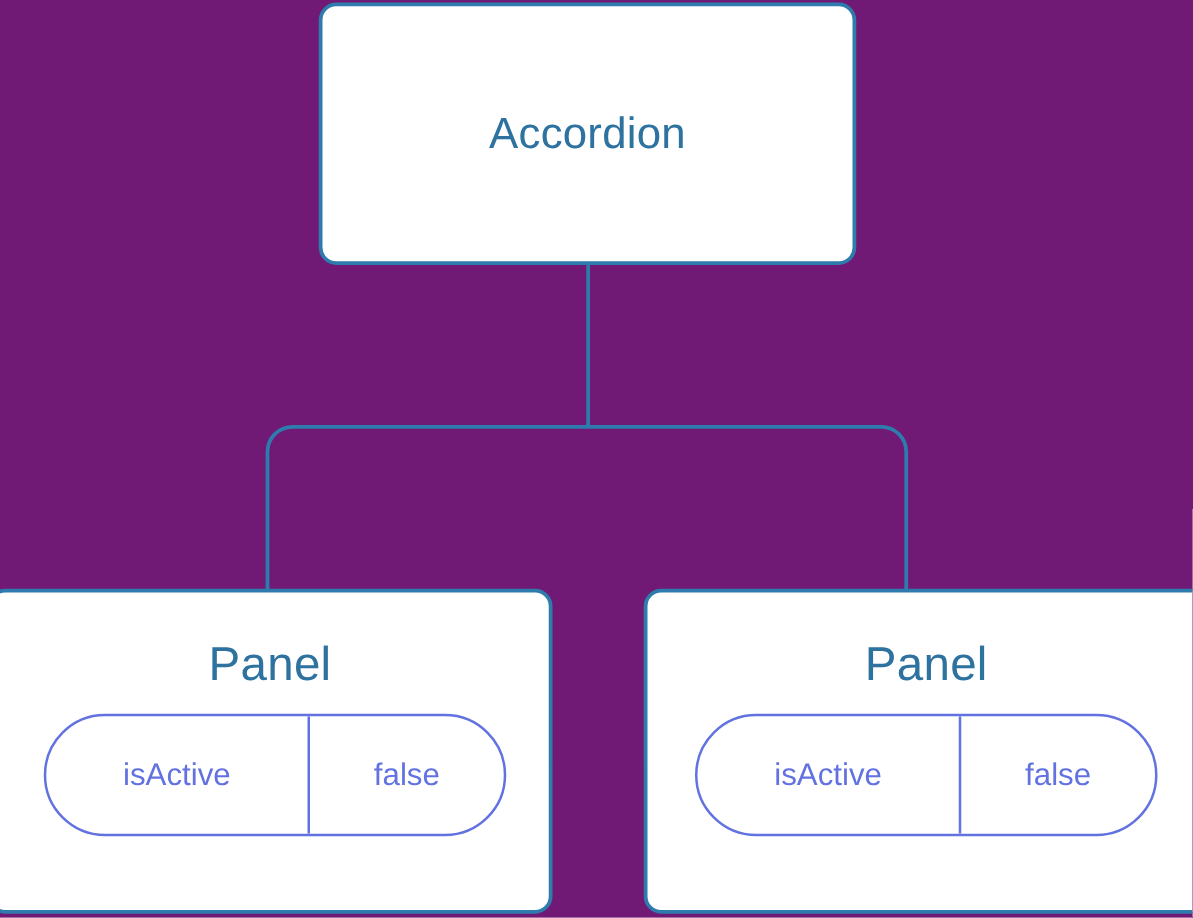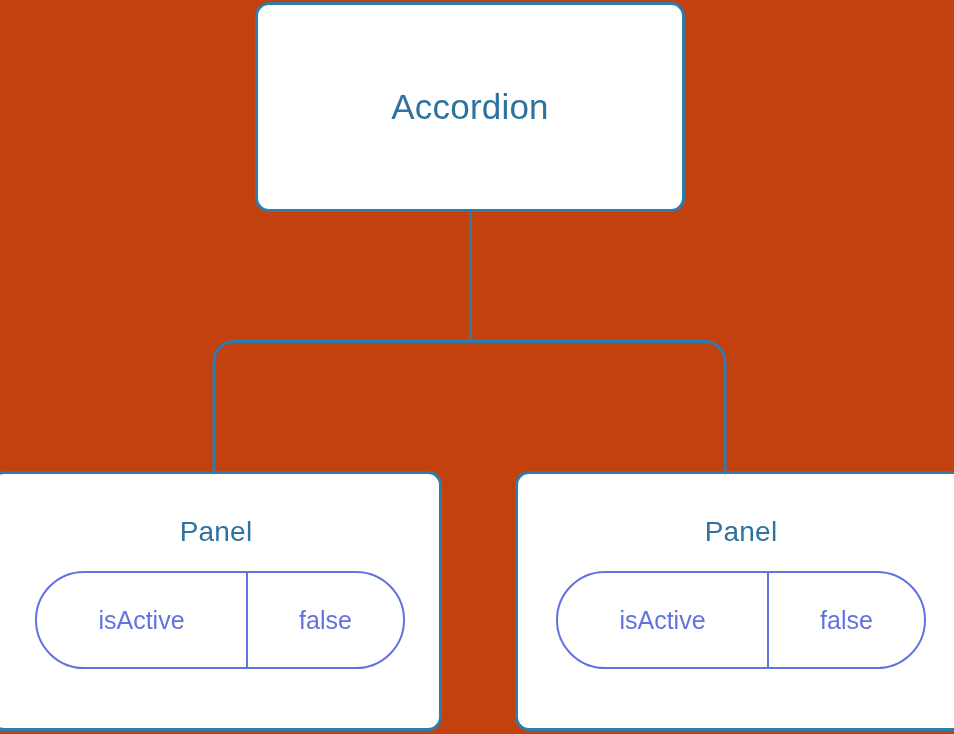--- a/index.html
+++ b/index.html
@@ -11,21 +11,21 @@
     width: 954px;
     height: 734px;
     overflow: hidden;
     font-family: "Liberation Sans", sans-serif;
   }
 
   #diagram-root {
     position: relative;
     width: 954px;
     height: 734px;
-    background: #c2410c;
+    background: #701a75;
     overflow: hidden;
   }
 
   
   #connectors {
     position: absolute;
     left: 0;
     top: 0;
     width: 954px;
     height: 734px;
@@ -83,21 +83,21 @@
   }
   #node-panel-left {
     left: -10px;
     width: 452px;
   }
   #node-panel-right {
     left: 515px;
     width: 452px;
   }
   .panel-node .node-title {
-    font-size: 28px;
+    font-size: 38px;
     line-height: 36px;
     margin-bottom: 21px;
   }
 
   
   .state-pill {
     display: flex;
     align-items: stretch;
     height: 98px;
     border: 2px solid #6272e0;

